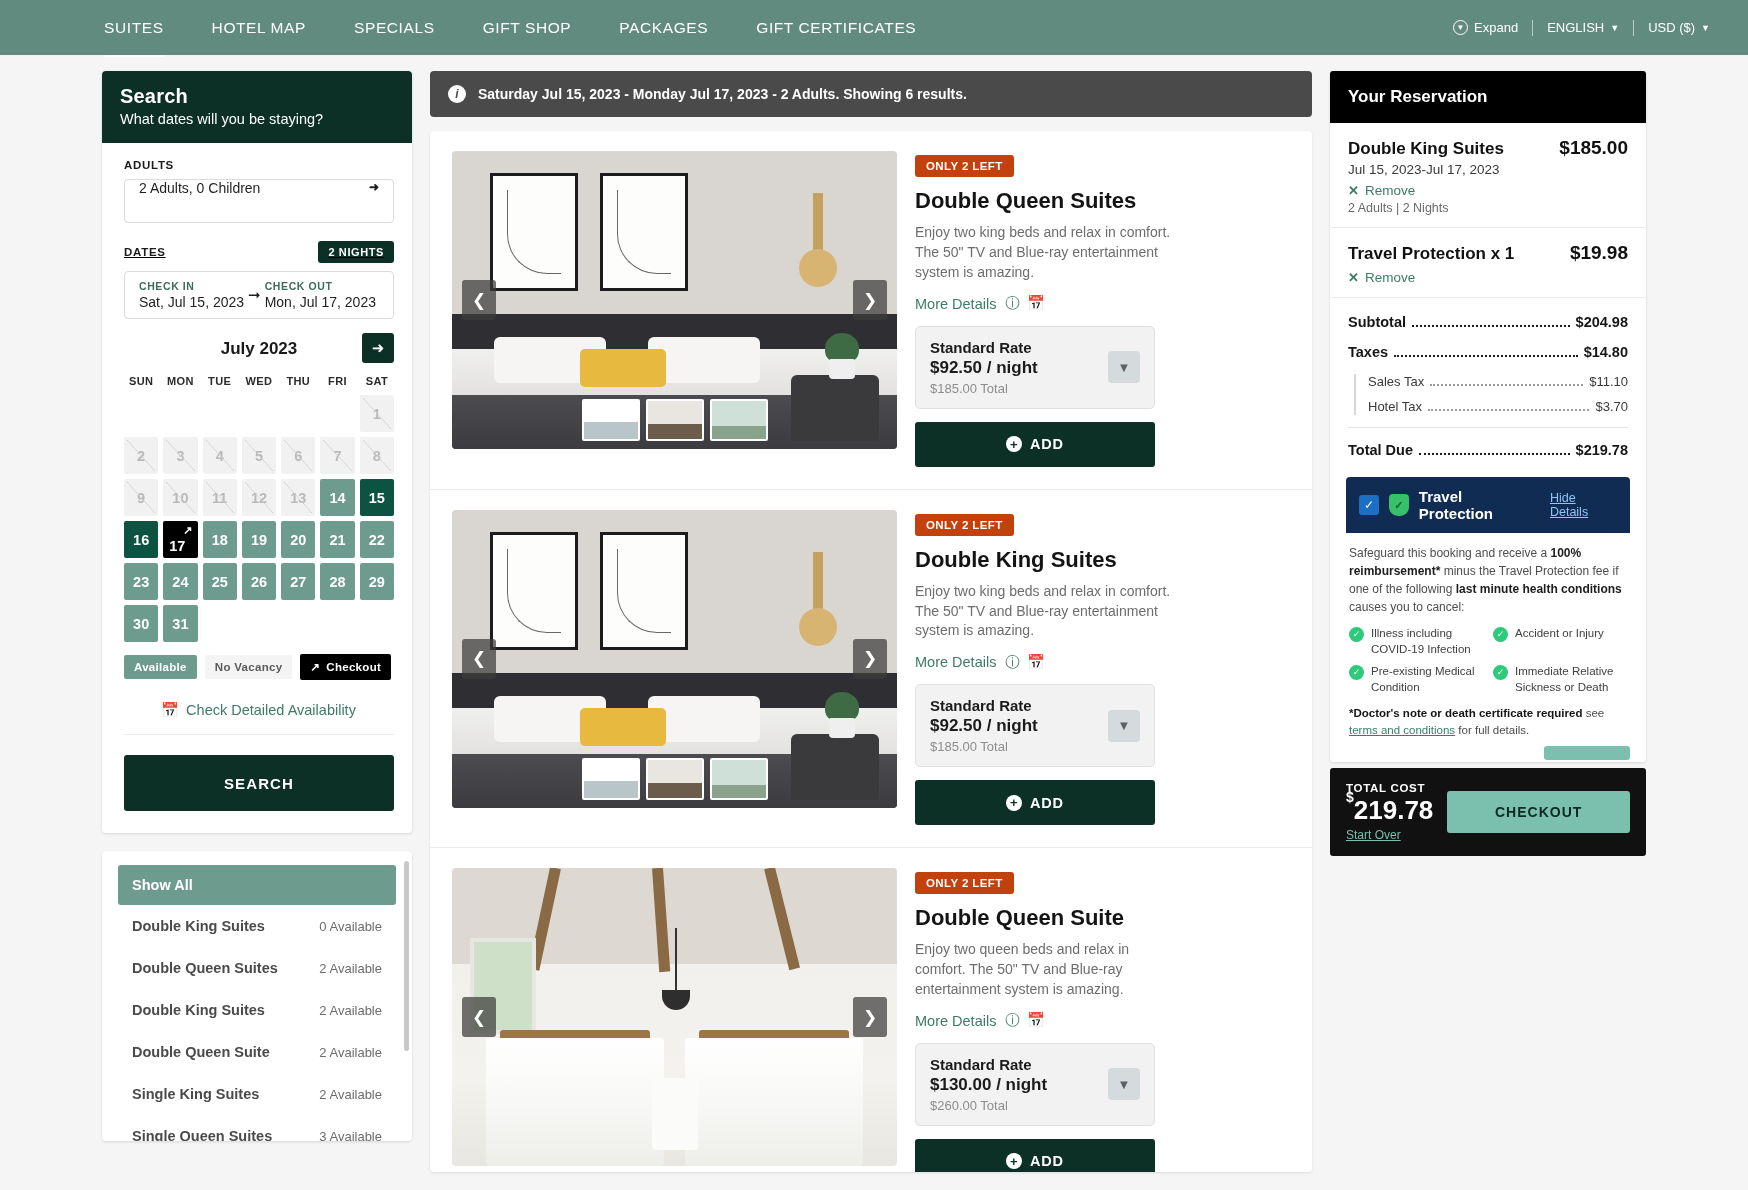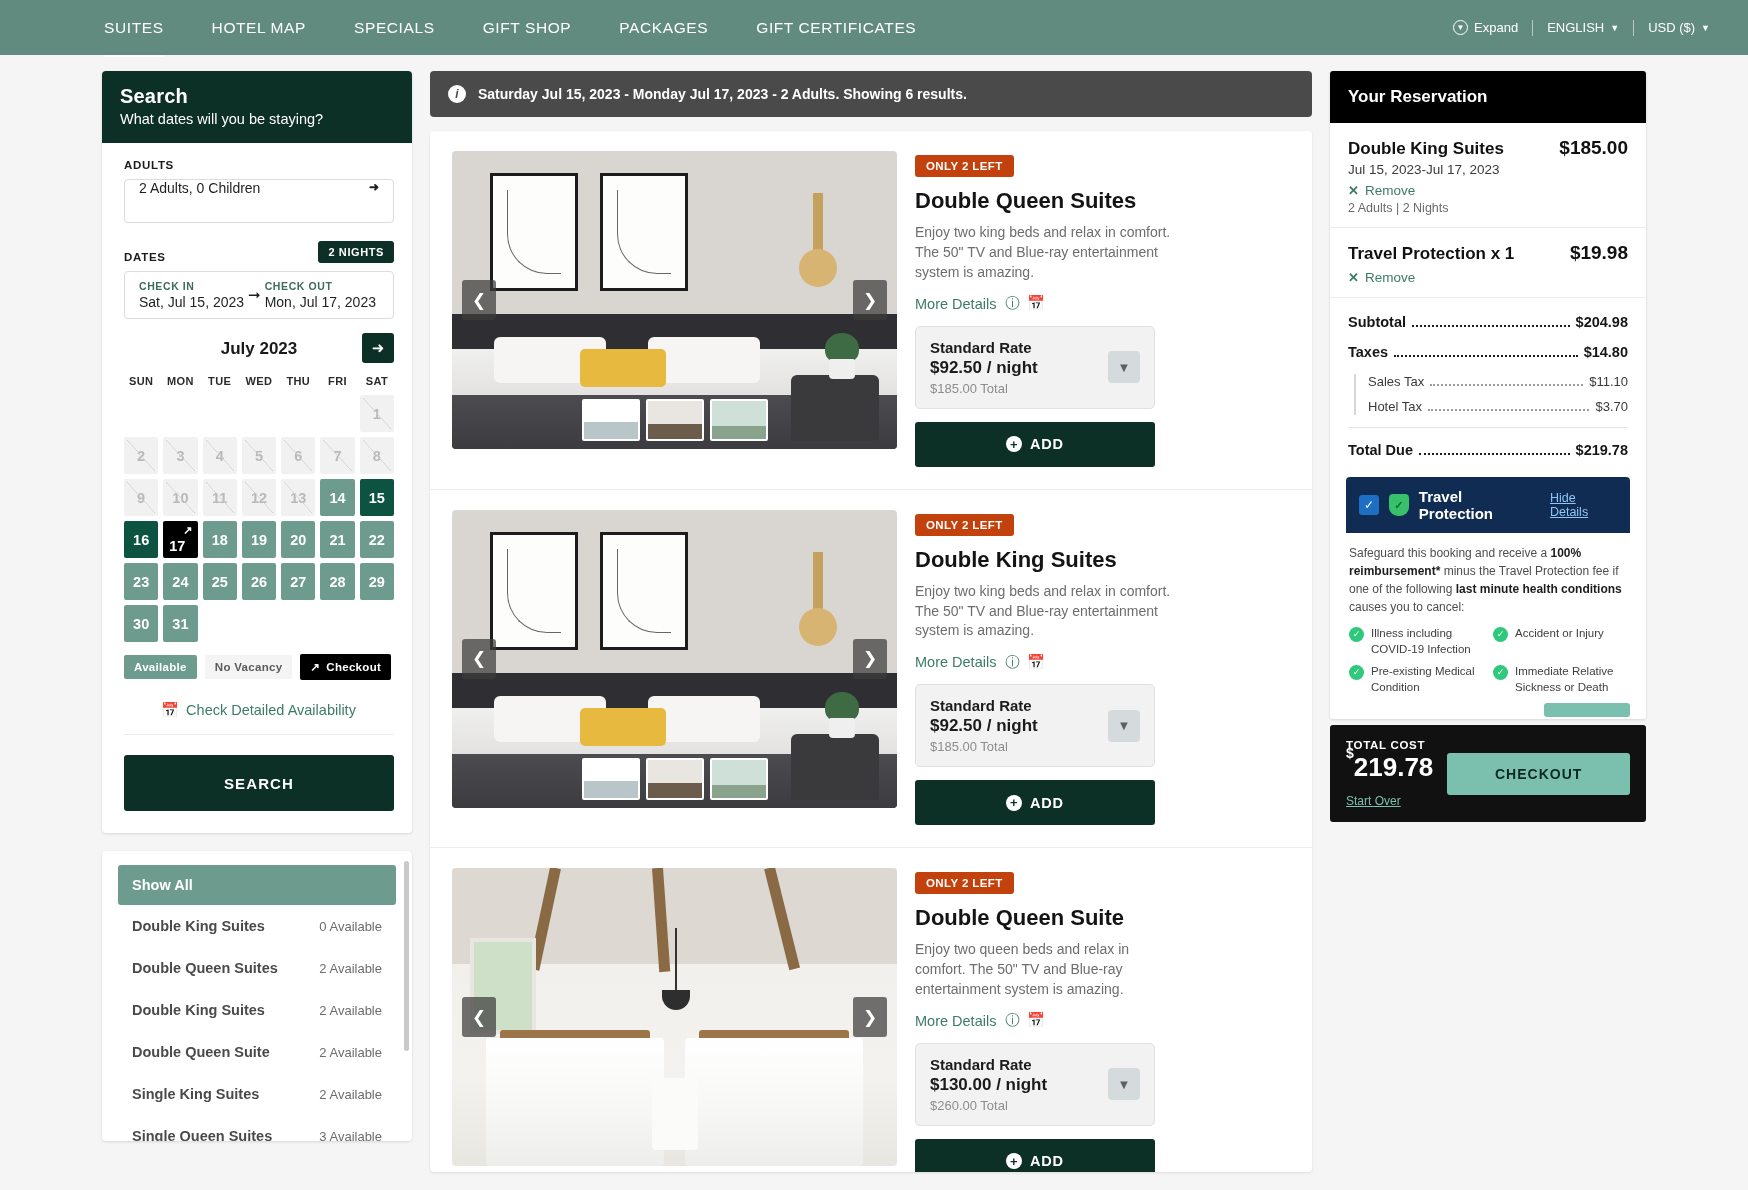--- a/index.html
+++ b/index.html
@@ -86,21 +86,21 @@
     letter-spacing: .7px; margin-bottom: 8px;
   }
   .select-box {
     border: 1px solid #dcdcdc; border-radius: 4px;
     height: 44px; display: flex; 
     padding: 0 14px; font-size: 14px; color: #1f1f1f;
     cursor: pointer; background: #fff;
   }
   .select-box .sel-caret { margin-left: auto; font-size: 12px; font-weight: 700; }
 
-  .dates-row { display: flex; align-items: flex-end; margin: 18px 0 8px 0; }
+  .dates-row { display: flex; align-items: center; margin: 18px 0 8px 0; text-decoration: underline; }
   .badge-nights {
     margin-left: auto; background: #0c2f26; color: #fff;
     font-size: 11px; font-weight: 700; letter-spacing: .6px;
     padding: 5px 10px; border-radius: 3px;
   }
   .date-box {
     border: 1px solid #dcdcdc; border-radius: 4px;
     display: flex; align-items: center; padding: 8px 14px;
     cursor: pointer; 
   }
@@ -372,21 +372,21 @@
   .tp-ghost-btn { width: 86px; height: 14px; background: #7bbfae; border-radius: 3px; margin-left: auto; }
 
   
   .checkout-bar {
     background: #111; border-radius: 3px; margin-top: 6px;
     display: flex; align-items: center; padding: 14px 16px; gap: 14px;
   }
   .tc-label { color: #fff; font-size: 11.5px; font-weight: 600; letter-spacing: .7px; }
   .tc-amt { color: #fff; font-size: 26px; font-weight: 700; line-height: 1; margin-top: 3px; }
   .tc-amt sup { font-size: 14px; font-weight: 700; top: -8px; position: relative; }
-  .start-over { color: #7bbfae; font-size: 12px; text-decoration: underline; margin-top: 14px; cursor: pointer; display: block; }
+  .start-over { color: #7bbfae; font-size: 12px; text-decoration: underline; margin-top: 5px; cursor: pointer; display: block; }
   .checkout-btn {
     margin-left: auto; background: #7bbfae; color: #0d2a22; border: none;
     width: 186px; height: 42px; border-radius: 3px;
     font-size: 14px; font-weight: 700; letter-spacing: 1px; cursor: pointer;
     font-family: "Liberation Sans", sans-serif;
   }
 </style>
 </head>
 <body>
 
@@ -762,20 +762,23 @@
               </div>
               <div class="tp-cell">
                 <span class="tick">✓</span>
                 <span>Pre-existing Medical Condition</span>
               </div>
               <div class="tp-cell">
                 <span class="tick">✓</span>
                 <span>Immediate Relative Sickness or Death</span>
               </div>
             </div>
+          <div class="tp-foot">
+            <b>*Doctor's note or death certificate required</b><span> see </span><a>terms and conditions</a><span> for full details.</span>
+          </div>
         </div>
         <div class="tp-btn-strip">
           <div class="tp-ghost-btn"></div>
         </div>
       </div>
     </div>
 
     <div class="checkout-bar">
       <div>
         <div class="tc-label">TOTAL COST</div>

